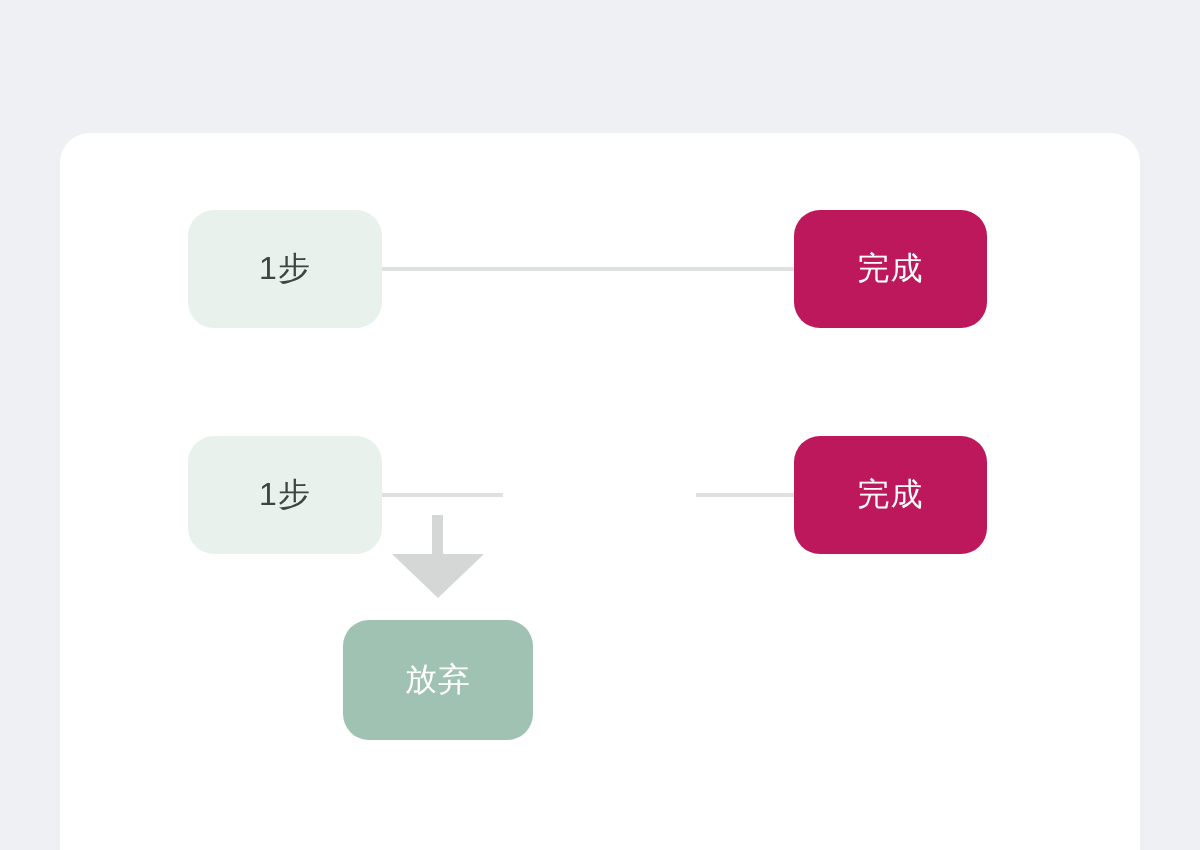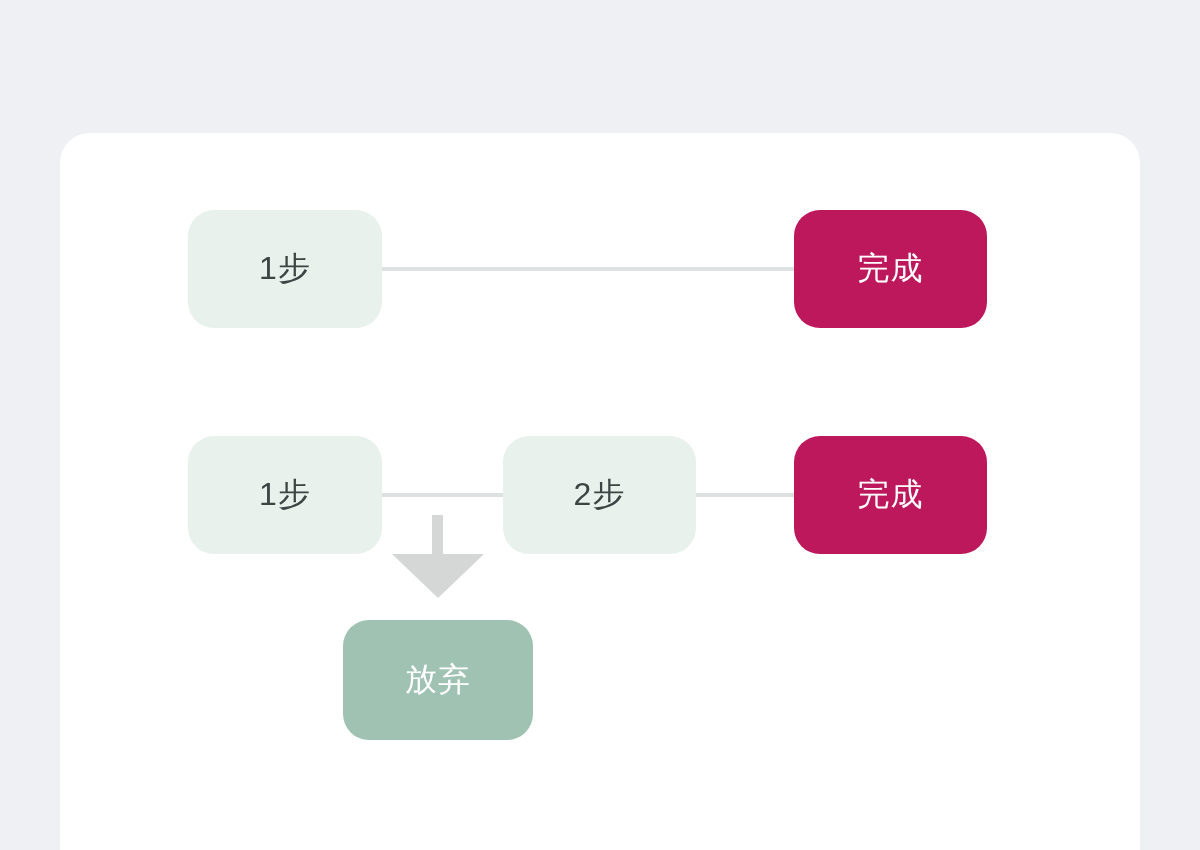--- a/index.html
+++ b/index.html
@@ -76,21 +76,20 @@
     <div class="node light" style="left:128px; top:77px; width:194px;">1步</div>
 
     <div class="connector" style="left:322px; top:134px; width:412px;"></div>
 
     <div class="node success" style="left:734px; top:77px; width:193px;">完成</div>
 
     <div class="node light" style="left:128px; top:303px; width:194px;">1步</div>
 
     <div class="connector" style="left:322px; top:360px; width:121px;"></div>
 
-    <div class="node light" style="left:443px; top:303px; width:193px;">2步</div>
 
     <div class="connector" style="left:636px; top:360px; width:98px;"></div>
 
     <div class="node success" style="left:734px; top:303px; width:193px;">完成</div>
 
     <div class="arrow-stem" style="left:372px; top:382px;"></div>
     <div class="arrow-head" style="left:332px; top:421px;"></div>
 
     <div class="node abandon" style="left:283px; top:487px; width:190px;">放弃</div>
 

